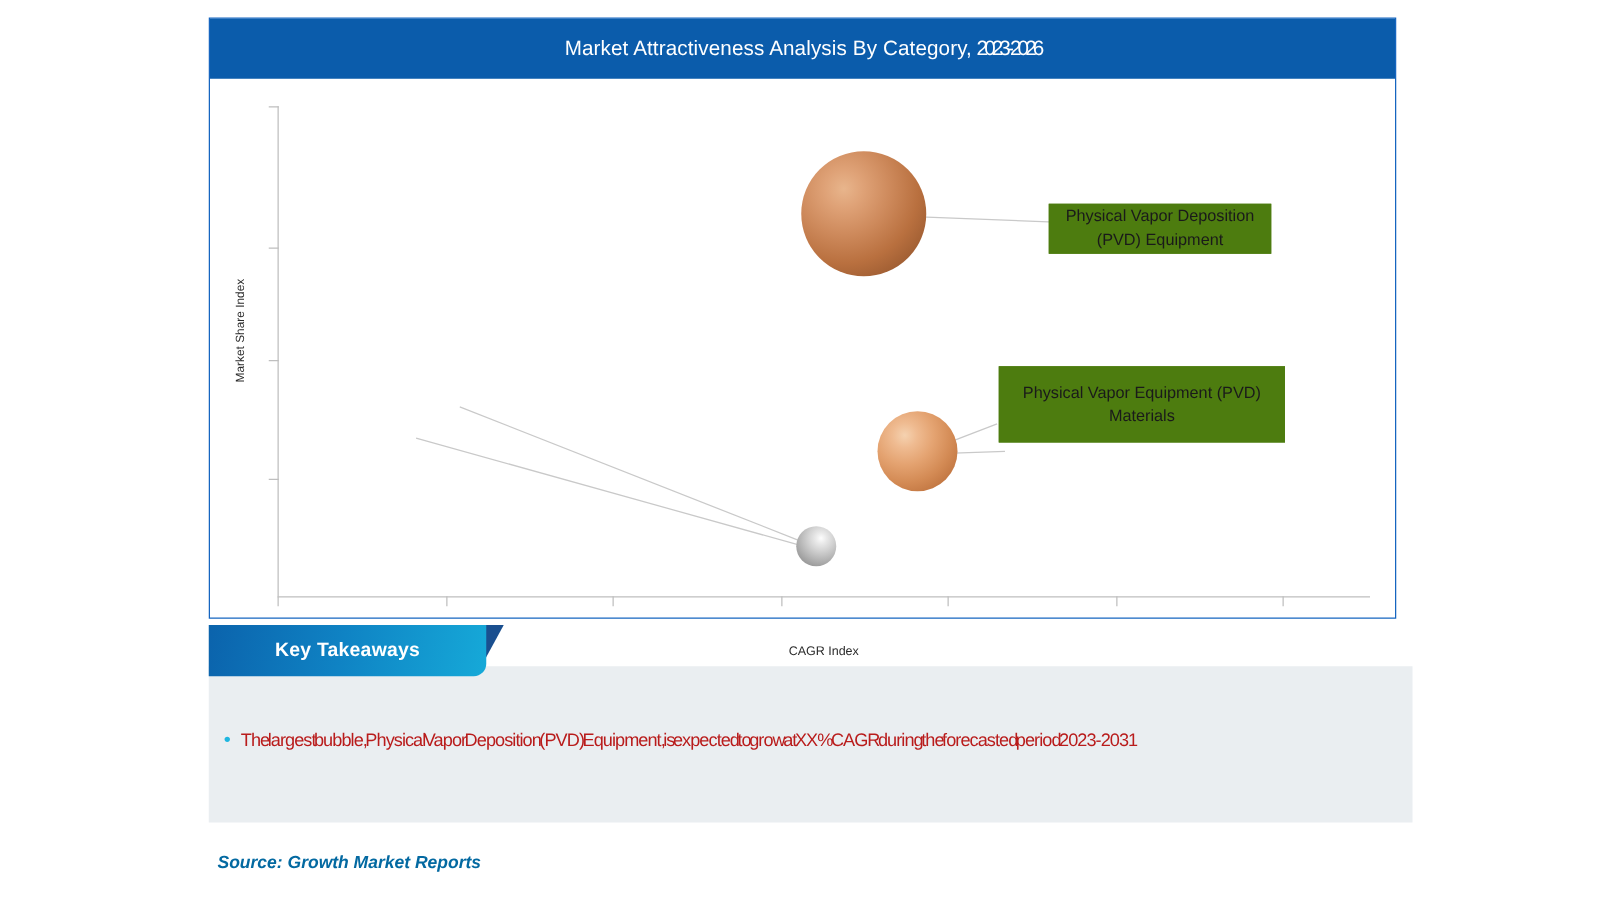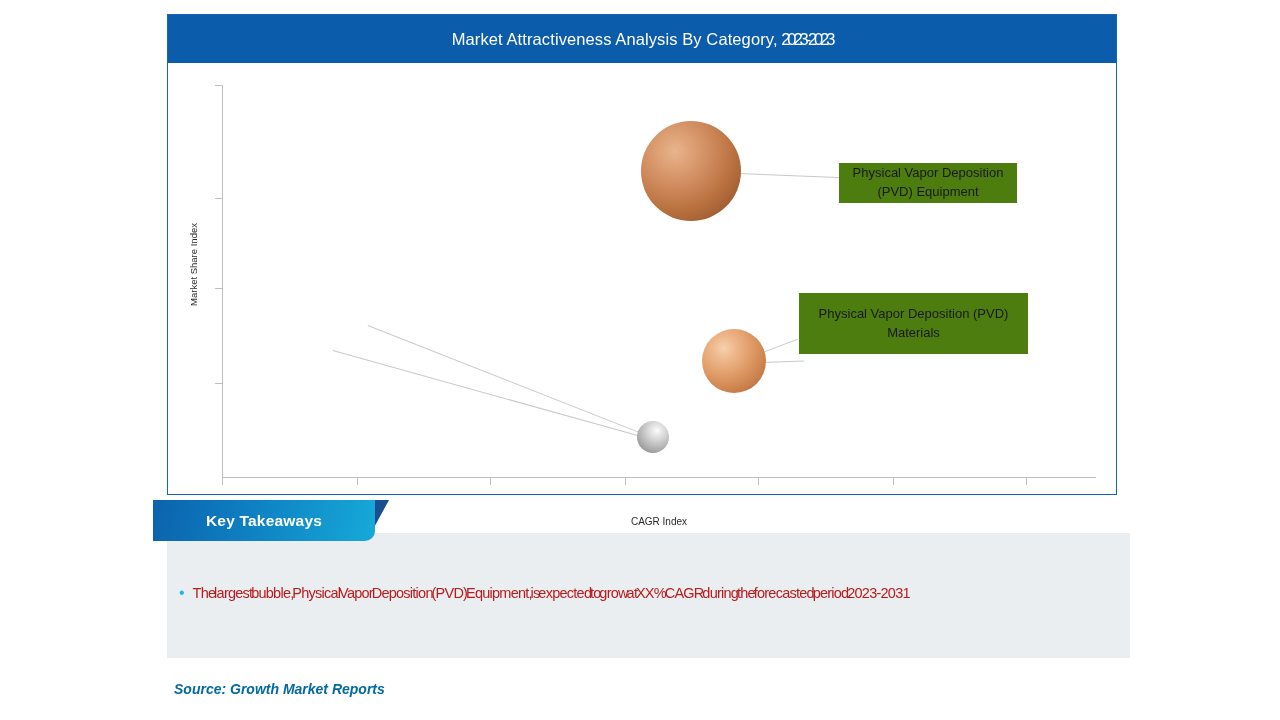--- a/index.html
+++ b/index.html
@@ -170,21 +170,21 @@
   .leader {
     position: absolute;
     height: 1px;
     background: #c9c9c9;
     transform-origin: 0 0;
   }
 
   
   .kt-wrap {
     position: absolute;
-    left: 153px;
+    left: 167px;
     top: 500px;
     width: 235px;
     height: 41px;
     padding-left: 28px;
   }
   .kt-banner {
     position: absolute;
     left: 0;
     top: 0;
     width: 222px;
@@ -252,21 +252,21 @@
   }
 </style>
 </head>
 <body>
 
 <div id="root">
 
   <div class="chart-frame">
 
     <div class="chart-title-bar">
-      <div class="chart-title"><span>Market Attractiveness Analysis By Category, </span><span class="squeeze">2023-2023</span></div>
+      <div class="chart-title"><span>Market Attractiveness Analysis By Category, </span><span class="squeeze">2023-2026</span></div>
     </div>
 
     <div class="plot-area">
 
       <div class="y-axis"></div>
       <div class="x-axis"></div>
 
       <div class="y-tick" style="top:22px;"></div>
       <div class="y-tick" style="top:135px;"></div>
       <div class="y-tick" style="top:225px;"></div>
@@ -295,21 +295,21 @@
 
       <div class="bubble copper-light" style="left:534px; top:266px; width:64px; height:64px;"></div>
 
       <div class="bubble silver" style="left:469px; top:358px; width:32px; height:32px;"></div>
 
       <div class="callout" style="left:671px; top:100px; width:178px; height:40px;">
         <span>Physical Vapor Deposition (PVD) Equipment</span>
       </div>
 
       <div class="callout" style="left:631px; top:230px; width:229px; height:61px;">
-        <span>Physical Vapor Deposition (PVD) Materials</span>
+        <span>Physical Vapor Equipment (PVD) Materials</span>
       </div>
 
 
     </div>
   </div>
 
   <div class="kt-body">
     <div class="kt-bullet-row">
       <span class="kt-dot">•</span>
       <span class="kt-text">The largest bubble, Physical Vapor Deposition (PVD) Equipment, is expected to grow at XX% CAGR during the forecasted period 2023-2031</span>

